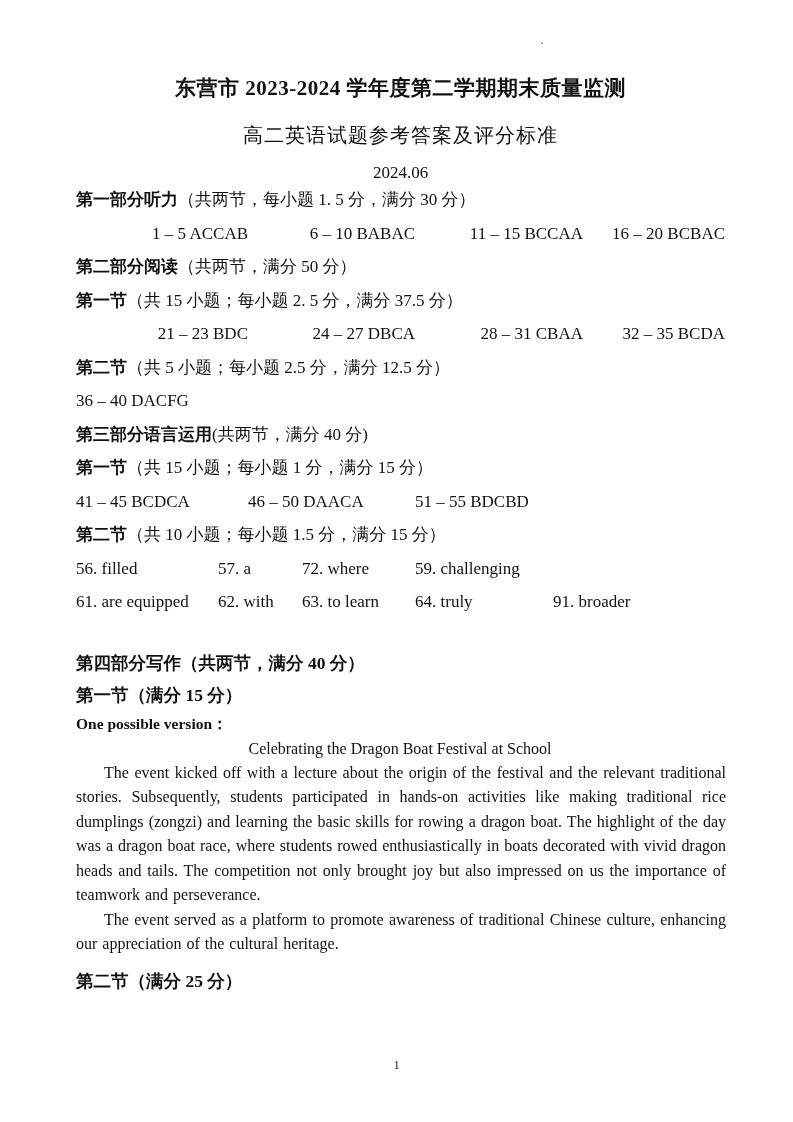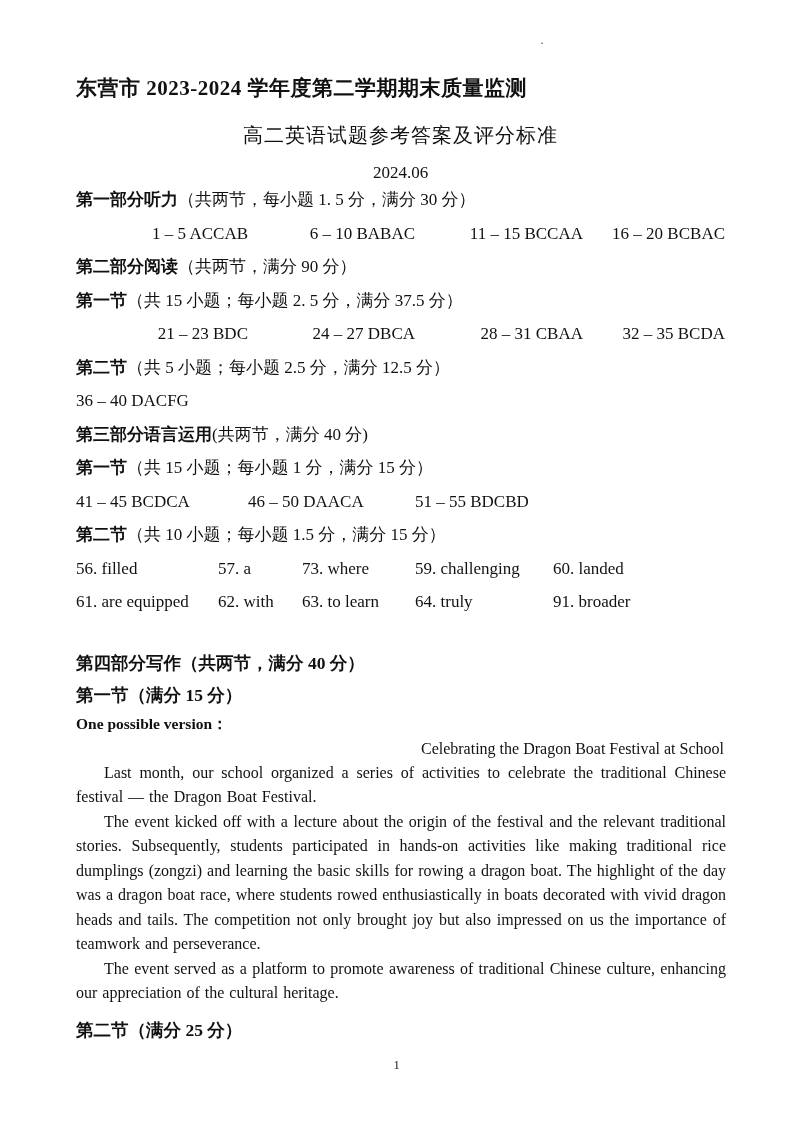--- a/index.html
+++ b/index.html
@@ -21,21 +21,21 @@
   }
   .stray-mark {
     position: absolute;
     top: 36px;
     left: 540px;
     font-size: 12px;
     color: #444;
   }
   .doc-title {
     margin: 14px 0 0 0;
-    text-align: left;
+    text-align: center;
     font-size: 21px;
     font-weight: bold;
     letter-spacing: 0.5px;
   }
   .doc-subtitle {
     margin: 20px 0 0 0;
     text-align: center;
     font-size: 20px;
     font-weight: normal;
     letter-spacing: 1px;
@@ -76,21 +76,21 @@
     font-weight: bold;
     line-height: 32px;
     white-space: nowrap;
   }
   .version-label {
     font-size: 15.5px;
     font-weight: bold;
     line-height: 26px;
   }
   .essay-title {
-    text-align: right;
+    text-align: center;
     font-size: 16px;
     line-height: 24px;
     width: 648px;
   }
   .para {
     margin: 0;
     width: 650px;
     font-size: 16px;
     line-height: 24.5px;
     text-align: justify;
@@ -127,21 +127,21 @@
       <span class="b">第一部分听力</span><span>（共两节，每小题 1. 5 分，满分 30 分）</span>
     </div>
     <div class="line row4">
       <span>1 – 5 ACCAB</span>
       <span>6 – 10 BABAC</span>
       <span>11 – 15  BCCAA</span>
       <span>16 – 20 BCBAC</span>
     </div>
 
     <div class="line heading">
-      <span class="b">第二部分阅读</span><span>（共两节，满分 90 分）</span>
+      <span class="b">第二部分阅读</span><span>（共两节，满分 50 分）</span>
     </div>
     <div class="line heading">
       <span class="b">第一节</span><span>（共 15 小题；每小题 2. 5 分，满分 37.5 分）</span>
     </div>
     <div class="line row4">
       <span>21 – 23 BDC</span>
       <span>24 – 27 DBCA</span>
       <span>28 – 31 CBAA</span>
       <span>32 – 35 BCDA</span>
     </div>
@@ -162,40 +162,38 @@
       <span>41 – 45 BCDCA</span>
       <span>46 – 50 DAACA</span>
       <span>51 – 55 BDCBD</span>
     </div>
     <div class="line heading">
       <span class="b">第二节</span><span>（共 10 小题；每小题 1.5 分，满分 15 分）</span>
     </div>
     <div class="line row5">
       <span>56. filled</span>
       <span>57. a</span>
-      <span>73. where</span>
+      <span>72. where</span>
       <span>59. challenging</span>
-      <span>60. landed</span>
     </div>
     <div class="line row5">
       <span>61. are equipped</span>
       <span>62. with</span>
       <span>63. to learn</span>
       <span>64. truly</span>
       <span>91. broader</span>
     </div>
 
   </div>
 
   <div class="writing-block">
     <div class="bold-line">第四部分写作（共两节，满分 40 分）</div>
     <div class="bold-line">第一节（满分 15 分）</div>
     <div class="version-label">One possible version：</div>
     <div class="essay-title">Celebrating the Dragon Boat Festival at School</div>
-    <p class="para">Last month, our school organized a series of activities to celebrate the traditional Chinese festival — the Dragon Boat Festival.</p>
     <p class="para">The event kicked off with a lecture about the origin of the festival and the relevant traditional stories. Subsequently, students participated in hands-on activities like making traditional rice dumplings (zongzi) and learning the basic skills for rowing a dragon boat. The highlight of the day was a dragon boat race, where students rowed enthusiastically in boats decorated with vivid dragon heads and tails. The competition not only brought joy but also impressed on us the importance of teamwork and perseverance.</p>
     <p class="para">The event served as a platform to promote awareness of traditional Chinese culture, enhancing our appreciation of the cultural heritage.</p>
     <div class="bold-line section2-heading">第二节（满分 25 分）</div>
   </div>
 
   <div class="page-number">1</div>
 
 </div>
 
 </body></html>

